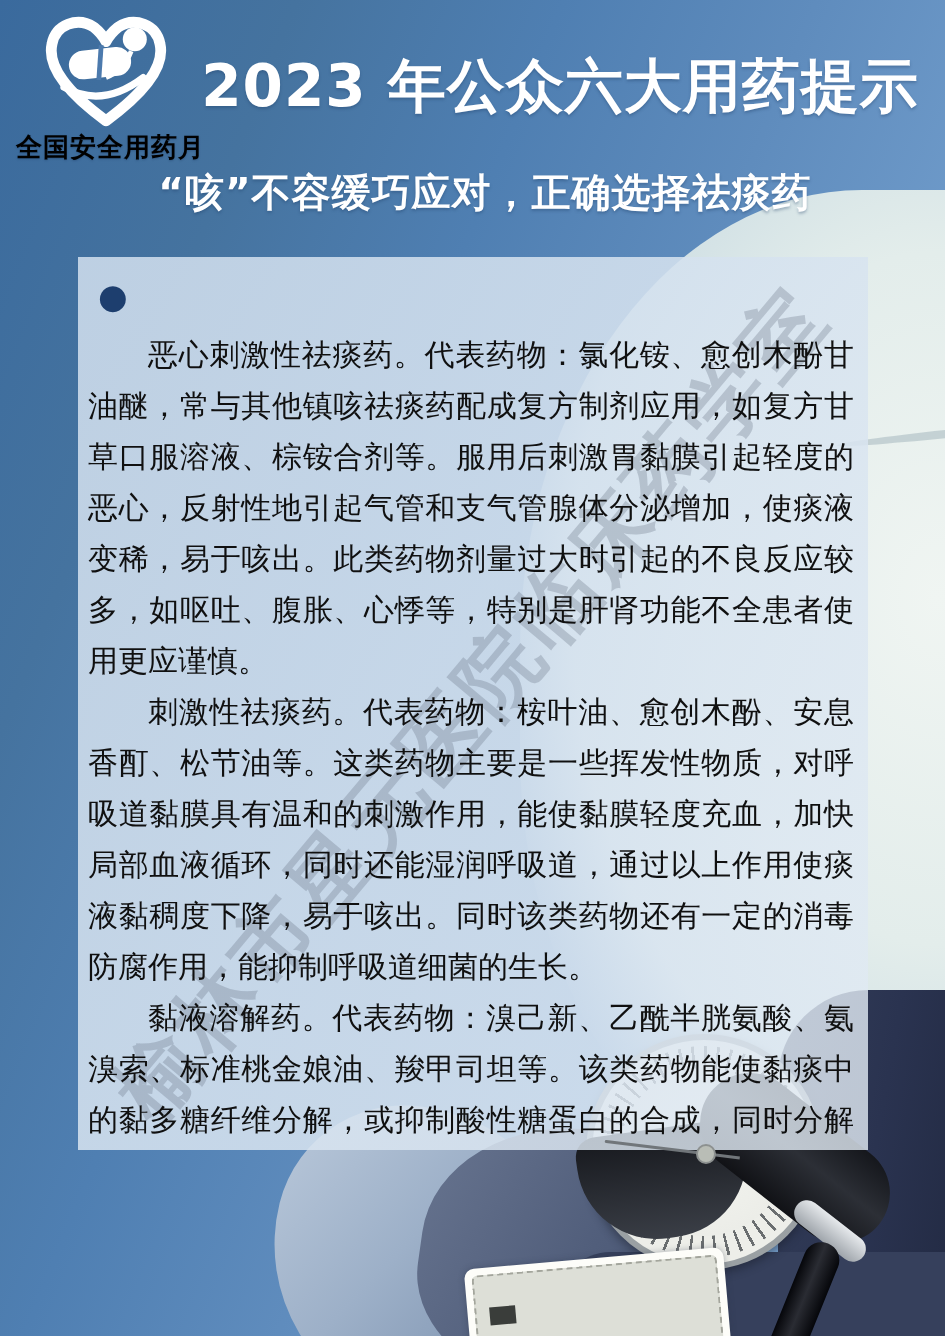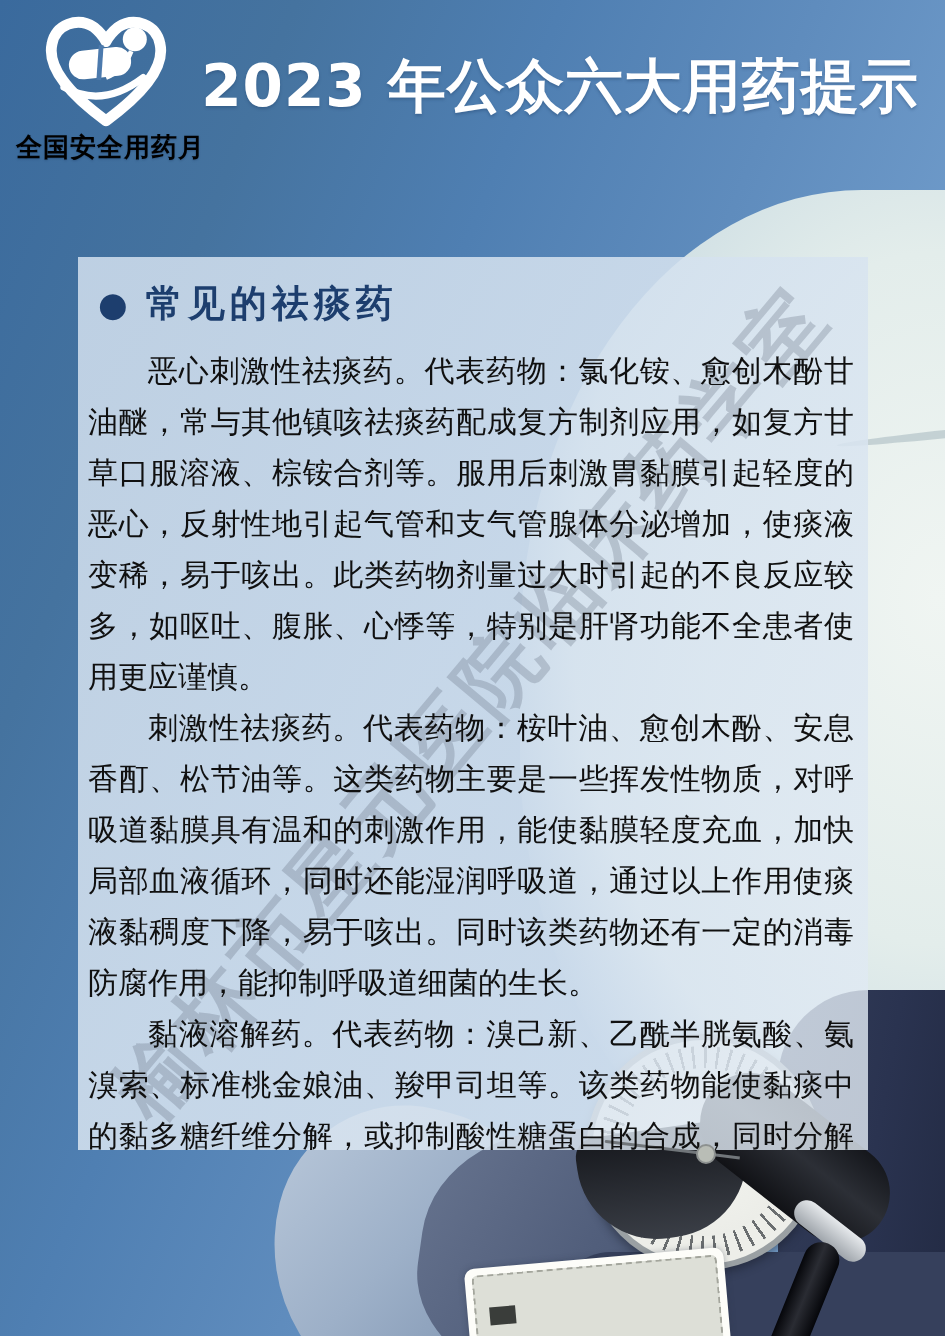--- a/index.html
+++ b/index.html
@@ -193,27 +193,27 @@
         <line x1="51" y1="31" x2="49" y2="60" stroke="#4c7aad" stroke-width="4"></line>
         <circle cx="79" cy="26" r="10" fill="#ffffff"></circle>
         <path d="M76 36 Q 70 52 55 58" fill="none" stroke="#ffffff" stroke-width="4"></path>
         <path d="M20 66 Q 52 84 86 58" fill="none" stroke="#ffffff" stroke-width="6" stroke-linecap="round"></path>
       </svg>
     </span>
     <div class="logo-label">全国安全用药月</div>
   </div>
 
   <div class="main-title">2023 年公众六大用药提示</div>
+  <div class="sub-title">“咳”不容缓巧应对，正确选择祛痰药</div>
 
   <div class="panel">
     <div class="watermark">榆林市星元医院临床药学室</div>
 
     <div class="section-header">
       <span class="section-bullet">●</span>
-      <span class="section-title">常见的祛痰药</span>
     </div>
 
     <div class="body-text">
       <p>恶心刺激性祛痰药。代表药物：氯化铵、愈创木酚甘油醚，常与其他镇咳祛痰药配成复方制剂应用，如复方甘草口服溶液、棕铵合剂等。服用后刺激胃黏膜引起轻度的恶心，反射性地引起气管和支气管腺体分泌增加，使痰液变稀，易于咳出。此类药物剂量过大时引起的不良反应较多，如呕吐、腹胀、心悸等，特别是肝肾功能不全患者使用更应谨慎。</p>
       <p>刺激性祛痰药。代表药物：桉叶油、愈创木酚、安息香酊、松节油等。这类药物主要是一些挥发性物质，对呼吸道黏膜具有温和的刺激作用，能使黏膜轻度充血，加快局部血液循环，同时还能湿润呼吸道，通过以上作用使痰液黏稠度下降，易于咳出。同时该类药物还有一定的消毒防腐作用，能抑制呼吸道细菌的生长。</p>
       <p>黏液溶解药。代表药物：溴己新、乙酰半胱氨酸、氨溴索、标准桃金娘油、羧甲司坦等。该类药物能使黏痰中的黏多糖纤维分解，或抑制酸性糖蛋白的合成，同时分解黏蛋白，从而使痰液的黏度降低，易于咳出。酸性较强药物可使乙酰半胱氨酸的作用明显降低，应避免合用。</p>
     </div>
   </div>
 
 </div>

